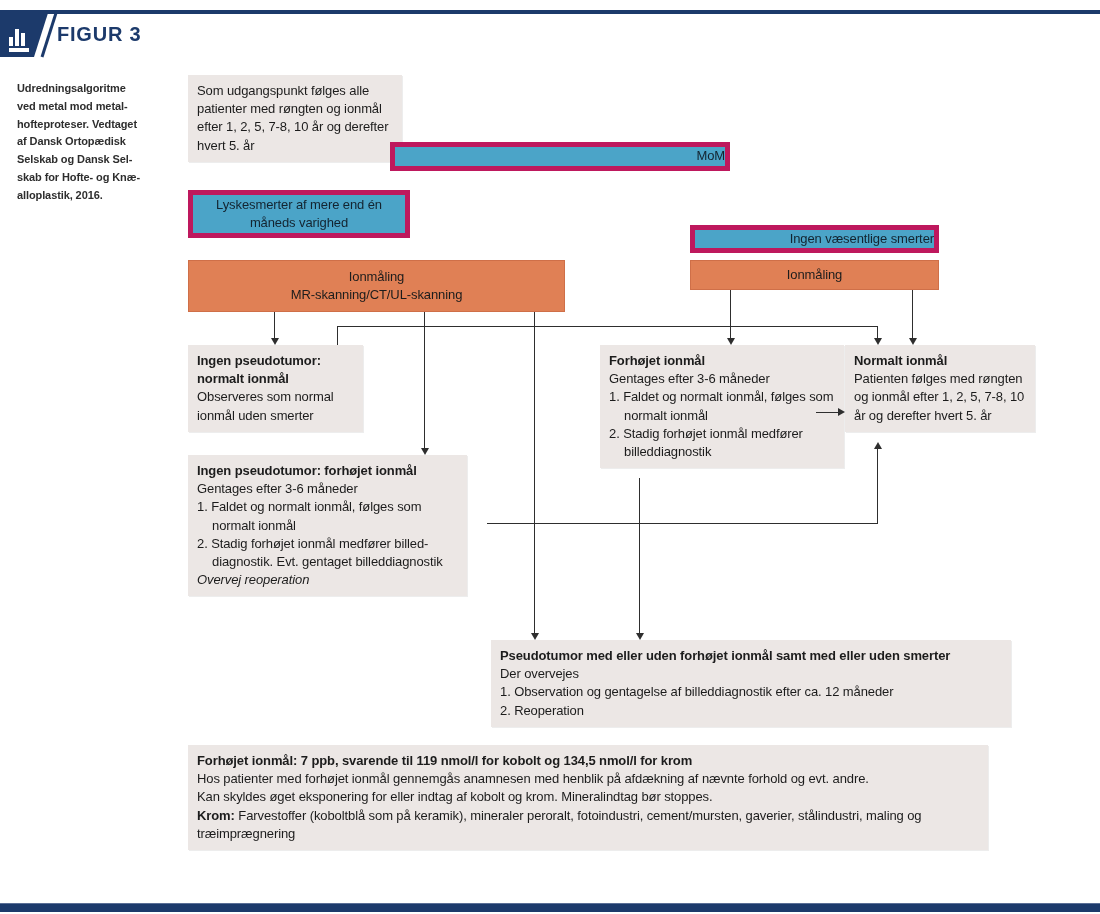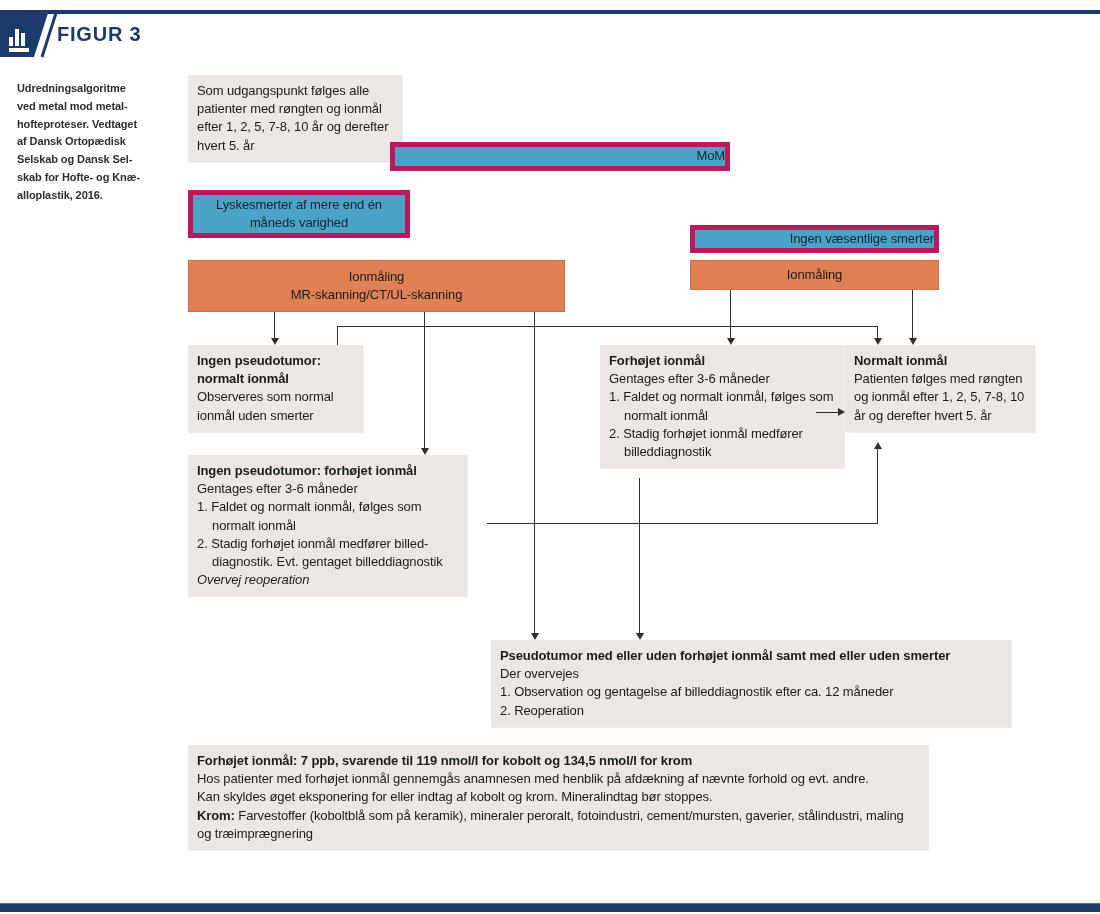--- a/index.html
+++ b/index.html
@@ -106,21 +106,21 @@
     <div class="italic">Overvej reoperation</div>
   </div>
 
   <div class="box box-gray" style="left:455px;top:640px;width:520px;margin-left:36px;">
     <div class="bold">Pseudotumor med eller uden forhøjet ionmål samt med eller uden smerter</div>
     <div>Der overvejes</div>
     <div class="num">1. Observation og gentagelse af billeddiagnostik efter ca. 12 måneder</div>
     <div class="num">2. Reoperation</div>
   </div>
 
-  <div class="box box-gray" style="left:188px;top:745px;width:740px;">
+  <div class="box box-gray" style="left:188px;top:745px;width:800px;">
     <div class="bold">Forhøjet ionmål: 7 ppb, svarende til 119 nmol/l for kobolt og 134,5 nmol/l for krom</div>
     <div>Hos patienter med forhøjet ionmål gennemgås anamnesen med henblik på afdækning af nævnte forhold og evt. andre.</div>
     <div>Kan skyldes øget eksponering for eller indtag af kobolt og krom. Mineralindtag bør stoppes.</div>
     <div><span class="bold">Krom:</span><span> Farvestoffer (koboltblå som på keramik), mineraler peroralt, fotoindustri, cement/mursten, gaverier, stålindustri, maling og træimprægnering</span></div>
   </div>
 
   <div class="line" style="left:274px;top:312px;width:1px;height:27px;"></div>
   <div class="arrow-down" style="left:271px;top:338px;"></div>
 
   <div class="line" style="left:424px;top:312px;width:1px;height:137px;"></div>

